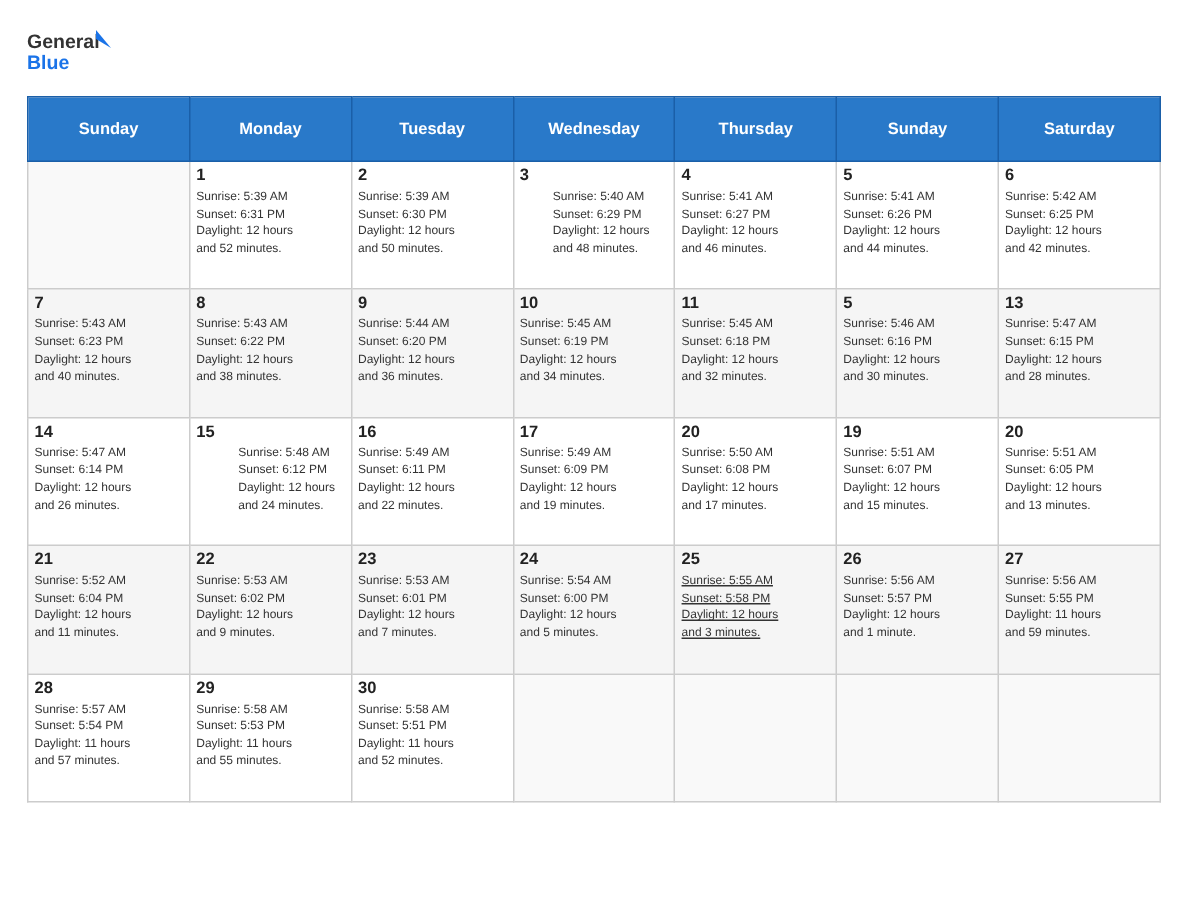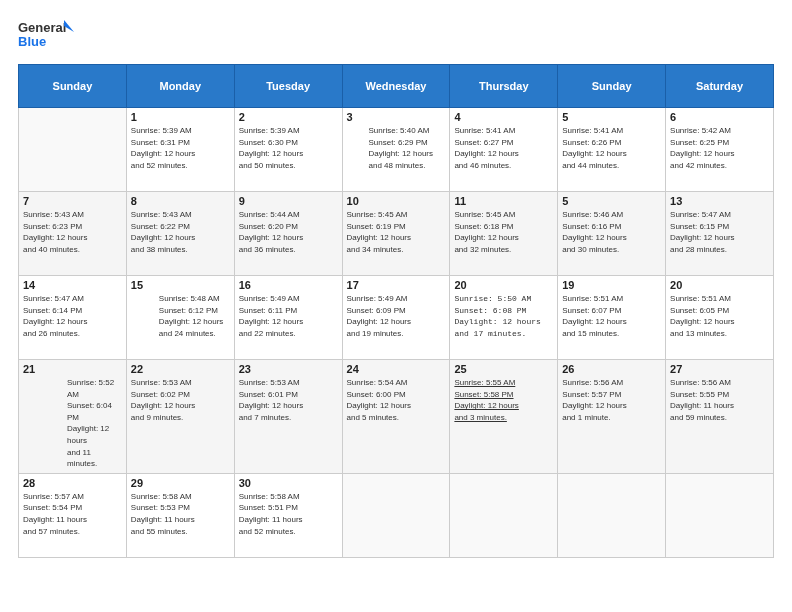--- a/index.html
+++ b/index.html
@@ -234,21 +234,21 @@
           </td>
           <td>
             <span class="day-num">17</span>
             <div class="cell-info" style="white-space: pre-line;">Sunrise: 5:49 AM
 Sunset: 6:09 PM
 Daylight: 12 hours
 and 19 minutes.</div>
           </td>
           <td>
             <span class="day-num">20</span>
-            <div class="cell-info" style="white-space: pre-line; font-family: Liberation Mono, monospace;">Sunrise: 5:50 AM
+            <div class="cell-info" style="white-space: pre-line;">Sunrise: 5:50 AM
 Sunset: 6:08 PM
 Daylight: 12 hours
 and 17 minutes.</div>
           </td>
           <td>
             <span class="day-num">19</span>
             <div class="cell-info" style="white-space: pre-line;">Sunrise: 5:51 AM
 Sunset: 6:07 PM
 Daylight: 12 hours
 and 15 minutes.</div>
@@ -257,21 +257,21 @@
             <span class="day-num">20</span>
             <div class="cell-info" style="white-space: pre-line;">Sunrise: 5:51 AM
 Sunset: 6:05 PM
 Daylight: 12 hours
 and 13 minutes.</div>
           </td>
         </tr>
         <tr class="row-shaded">
           <td>
             <span class="day-num">21</span>
-            <div class="cell-info" style="white-space: pre-line; margin-left: 44px;">Sunrise: 5:52 AM
+            <div class="cell-info" style="white-space: pre-line;">Sunrise: 5:52 AM
 Sunset: 6:04 PM
 Daylight: 12 hours
 and 11 minutes.</div>
           </td>
           <td>
             <span class="day-num">22</span>
             <div class="cell-info" style="white-space: pre-line;">Sunrise: 5:53 AM
 Sunset: 6:02 PM
 Daylight: 12 hours
 and 9 minutes.</div>

